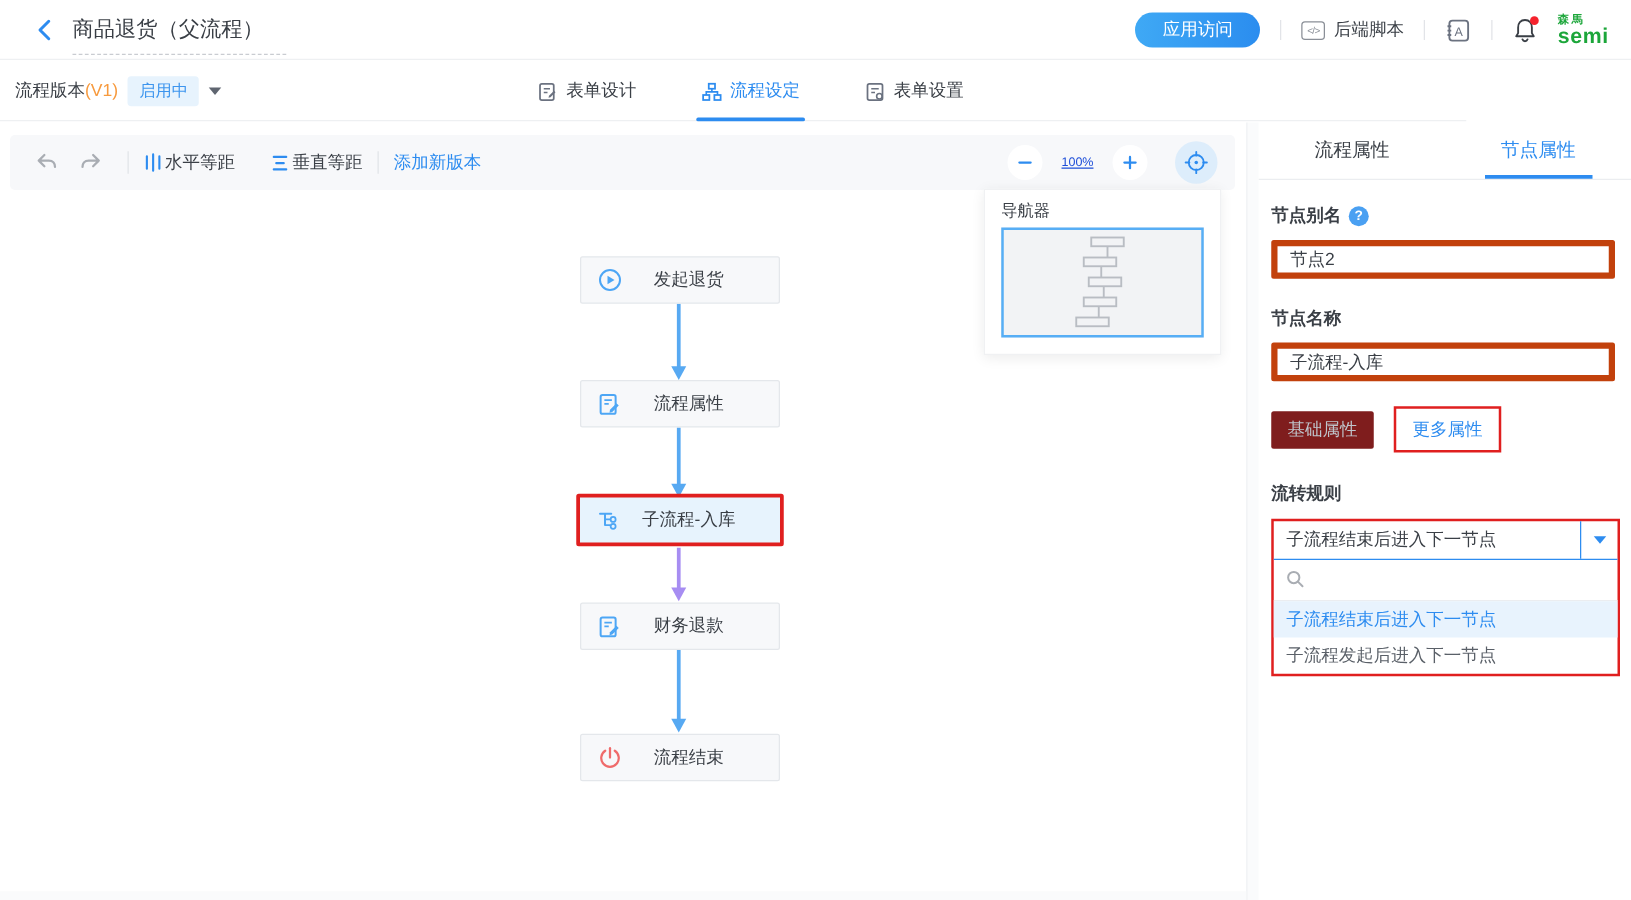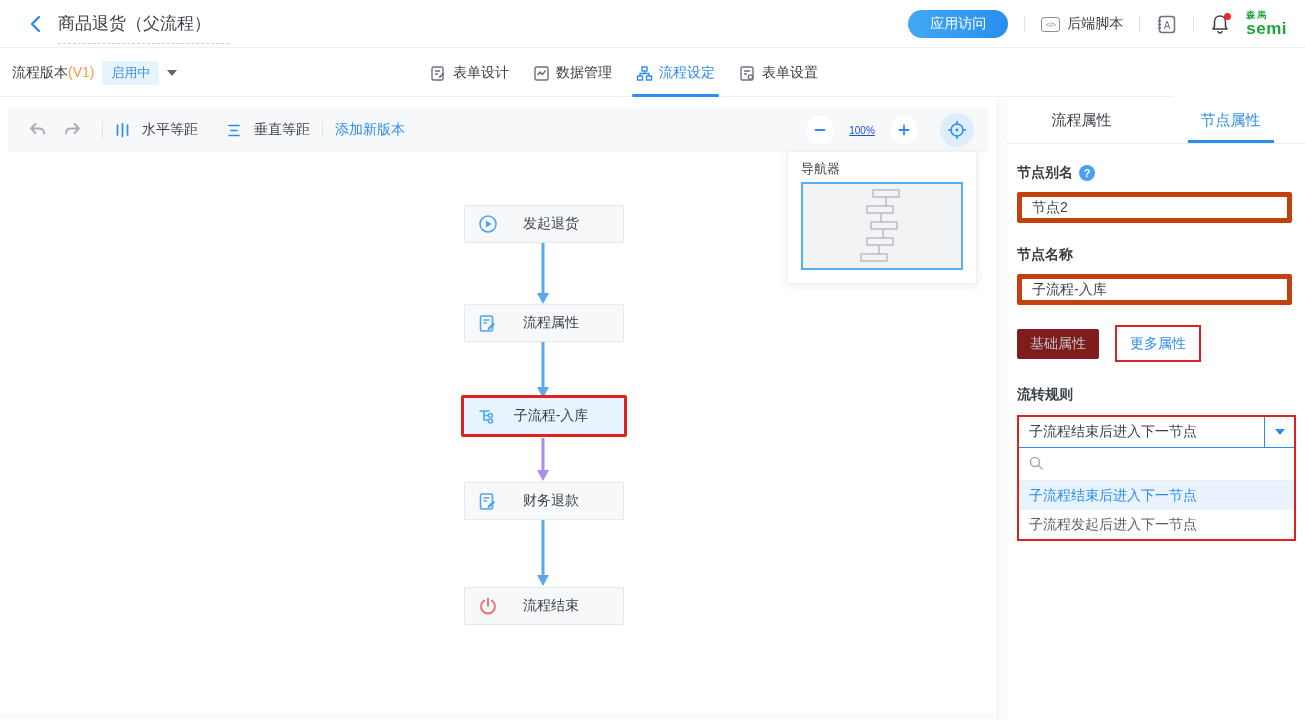--- a/index.html
+++ b/index.html
@@ -32,41 +32,41 @@
 
   
   .version-bar { left:0; top:49px; width:1173px; height:48px; background:#fff;
     border-bottom:1px solid #eef0f2; }
   .version-left { position:absolute; left:12px; top:0; height:48px; display:flex; align-items:center; gap:8px; }
   .version-label { font-size:14px; color:#3a3f46; }
   .version-num { color:#f79a3e; }
   .status-badge { background:#e7f3fd; color:#3d95ee; font-size:13px; padding:3px 9px; border-radius:3px; }
   .caret-down { width:0; height:0; border-left:5px solid transparent; border-right:5px solid transparent;
     border-top:6px solid #5f6570; cursor:pointer; }
-  .tabs-center { position:absolute; left:430px; top:0; height:48px; display:flex; align-items:stretch; gap:24px; }
+  .tabs-center { position:absolute; left:430px; top:0; height:48px; display:flex; align-items:stretch; gap:52px; }
   .main-tab { display:flex; align-items:center; gap:6px; color:#3a3f46; cursor:pointer; position:relative; font-size:14px; }
   .main-tab .ticon { display:flex; color:#6b7280; }
   .main-tab.active { color:#2d8cf0; }
   .main-tab.active .ticon { color:#2d8cf0; }
   .main-tab.active::after { content:""; position:absolute; left:-4px; right:-4px; bottom:0;
     height:3px; background:#2d8cf0; border-radius:2px; }
   .save-btn { position:absolute; left:1117px; top:61px; width:76px; height:27px;
     border:1px solid #2d8cf0; background:#fff; color:#2d8cf0; font-size:14px; border-radius:3px;
     cursor:pointer; font-family:inherit; }
 
   
   .canvas { left:0; top:98px; width:997px; height:622px; background:#fff; overflow:hidden; }
   .scroll-strip { left:997px; top:98px; width:10px; height:622px; background:#fafbfc; border-left:1px solid #f0f1f3; }
   .hscroll-strip { left:0; top:713px; width:997px; height:7px; background:#fafbfc; }
 
   .canvas-toolbar { position:absolute; left:8px; top:10px; width:980px; height:44px;
     background:#f7f8fa; border-radius:4px; display:flex; align-items:center; }
   .tool-icon { color:#a9adb3; cursor:pointer; display:flex; padding:0 8px; }
   .vsep { width:1px; height:18px; background:#e1e3e7; margin:0 12px; }
-  .tool-group { display:flex; align-items:center; gap:12px; cursor:pointer; color:#3a3f46; font-size:14px; }
+  .tool-group { display:flex; align-items:center; gap:2px; cursor:pointer; color:#3a3f46; font-size:14px; }
   .tool-group .gi { color:#2d8cf0; display:flex; }
   .add-version { color:#2d8cf0; font-size:14px; cursor:pointer; }
   .zoom-controls { position:absolute; right:14px; top:0; height:44px; display:flex; align-items:center; gap:8px; }
   .zoom-circle { width:28px; height:28px; border-radius:50%; background:#fff; color:#2d8cf0;
     display:flex; align-items:center; justify-content:center; cursor:pointer; }
   .zoom-pct { font-size:10px; color:#1d4ed8; width:40px; text-align:center;text-decoration:underline; }
   .locate-btn { width:34px; height:34px; margin-left:14px; border-radius:50%; background:#ddedfb;
     color:#2d8cf0; display:flex; align-items:center; justify-content:center; cursor:pointer; }
 
   
@@ -168,29 +168,20 @@
     <span class="main-tab">
       <span class="ticon">
           <svg width="17" height="17" viewBox="0 0 17 17">
             <rect x="2" y="2" width="11" height="13" rx="1.5" fill="none" stroke="currentColor" stroke-width="1.4"></rect>
             <path d="M5 6 H10 M5 9 H8" stroke="currentColor" stroke-width="1.3"></path>
             <path d="M9.5 12.5 L14.5 7.5 L16 9 L11 14 L9 14.5 Z" fill="currentColor" stroke="none" transform="scale(0.8) translate(2,2)"></path>
           </svg>
         </span>
       <span>表单设计</span>
     </span>
-    <span class="main-tab">
-      <span class="ticon">
-          <svg width="17" height="17" viewBox="0 0 17 17">
-            <rect x="2" y="2" width="13" height="13" rx="1.5" fill="none" stroke="currentColor" stroke-width="1.4"></rect>
-            <path d="M4.5 10 L7 7 L9.5 9.5 L12.5 5.5" fill="none" stroke="currentColor" stroke-width="1.4"></path>
-          </svg>
-        </span>
-      <span>数据管理</span>
-    </span>
     <span class="main-tab active">
       <span class="ticon">
           <svg width="17" height="17" viewBox="0 0 17 17">
             <rect x="6" y="2" width="5" height="4" fill="none" stroke="currentColor" stroke-width="1.4"></rect>
             <rect x="1.5" y="11" width="5" height="4" fill="none" stroke="currentColor" stroke-width="1.4"></rect>
             <rect x="10.5" y="11" width="5" height="4" fill="none" stroke="currentColor" stroke-width="1.4"></rect>
             <path d="M8.5 6 V8.5 M4 11 V8.5 H13 V11" fill="none" stroke="currentColor" stroke-width="1.3"></path>
           </svg>
         </span>
       <span>流程设定</span>

